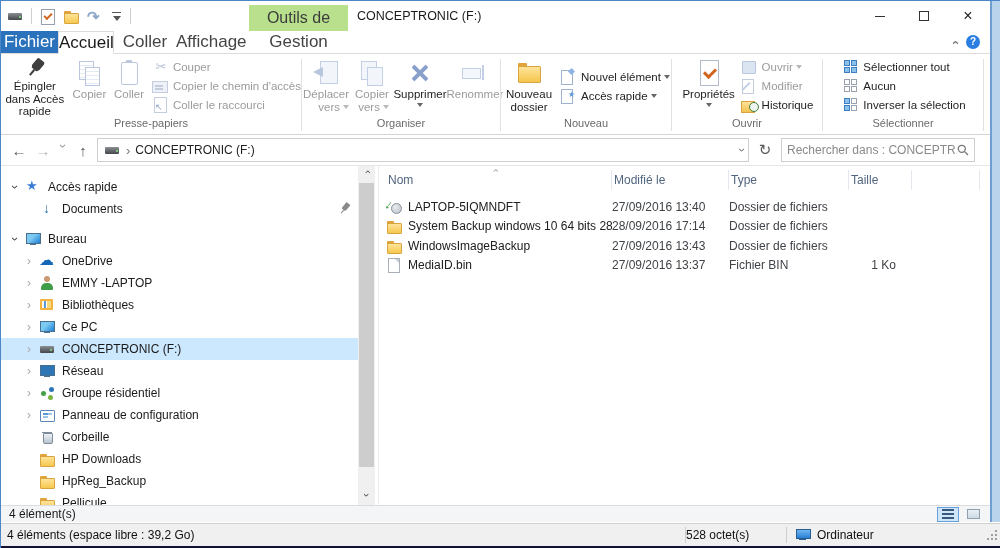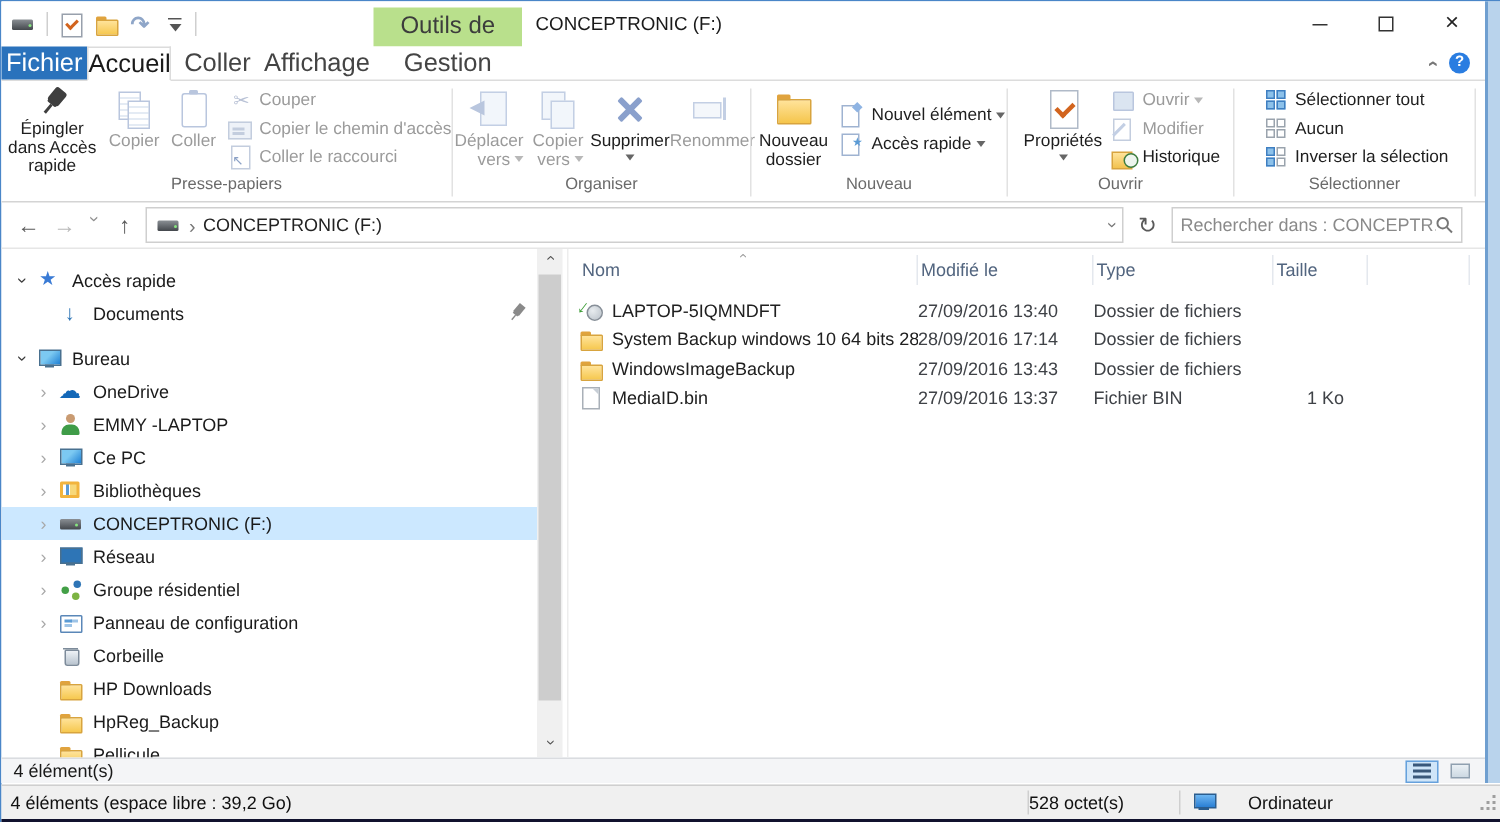--- a/index.html
+++ b/index.html
@@ -196,21 +196,21 @@
   .vt { width:22px; height:15px; display:flex; align-items:center; justify-content:center; }
   .vt.sel { border:1px solid #66a1dc; background:#cfe5f8; }
   .vt-lines { width:12px; height:2px; background:#39587a; box-shadow:0 4px 0 #39587a, 0 -4px 0 #39587a; display:block; }
   .vt-pic { width:13px; height:10px; border:1px solid #8fa0b0; background:linear-gradient(#eaf0f5,#cdd9e3); display:block; }
 
   
   .bottombar { position:absolute; left:0; top:522px; width:1000px; height:23px; background:#f0f0f0; border-top:1px solid #cfcfcf; display:flex; align-items:center; padding-left:6px; color:#111; }
   .bb-left { flex:1; }
   .bb-sep { width:1px; height:16px; background:#cfcfcf; }
   .bb-bytes { width:100px; text-align:left; }
-  .bb-loc { width:150px; display:flex; align-items:center; gap:21px; padding-left:8px; }
+  .bb-loc { width:150px; display:flex; align-items:center; gap:6px; padding-left:8px; }
   .bb-mon { position:relative; width:16px; height:14px; flex:0 0 auto; }
   .bb-mon::before { content:""; position:absolute; left:1px; top:1px; width:13px; height:8px; background:linear-gradient(#6db6f2,#2a7fd4); border:1px solid #2a5d8f; }
   .bb-mon::after { content:""; position:absolute; left:4px; top:10px; width:7px; height:2px; background:#2a5d8f; }
   .bb-gap { width:48px; }
   .grip { position:relative; width:14px; height:16px; margin-right:2px; }
   .grip::before { content:""; position:absolute; right:2px; bottom:3px; width:2px; height:2px; background:#9e9e9e;
       box-shadow:0 -4px 0 #9e9e9e, 0 -8px 0 #9e9e9e, -4px 0 0 #9e9e9e, -4px -4px 0 #9e9e9e, -8px 0 0 #9e9e9e; }
 </style>
 </head>
 <body>
@@ -467,28 +467,28 @@
 
   </div>
           <div class="sitem lv1 ch-right">
     <span class="tw"></span>
     <span class="si gi-user"></span>
     <span class="slabel">EMMY -LAPTOP</span>
 
   </div>
           <div class="sitem lv1 ch-right">
     <span class="tw"></span>
+    <span class="si gi-library"></span>
+    <span class="slabel">Bibliothèques</span>
+
+  </div>
+          <div class="sitem lv1 ch-right">
+    <span class="tw"></span>
     <span class="si gi-pc"></span>
     <span class="slabel">Ce PC</span>
-
-  </div>
-          <div class="sitem lv1 ch-right">
-    <span class="tw"></span>
-    <span class="si gi-library"></span>
-    <span class="slabel">Bibliothèques</span>
 
   </div>
           <div class="sitem selected lv1 ch-right">
     <span class="tw"></span>
     <span class="si gi-drive"></span>
     <span class="slabel">CONCEPTRONIC (F:)</span>
 
   </div>
           <div class="sitem lv1 ch-right">
     <span class="tw"></span>

